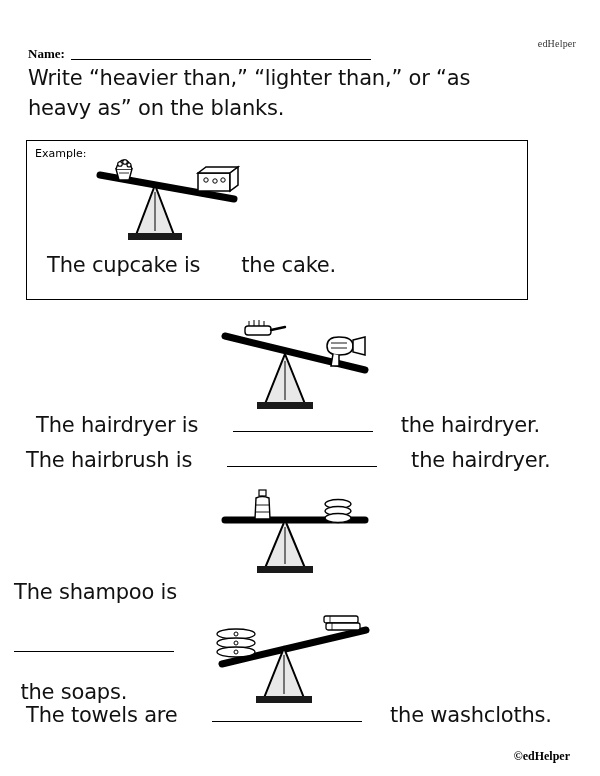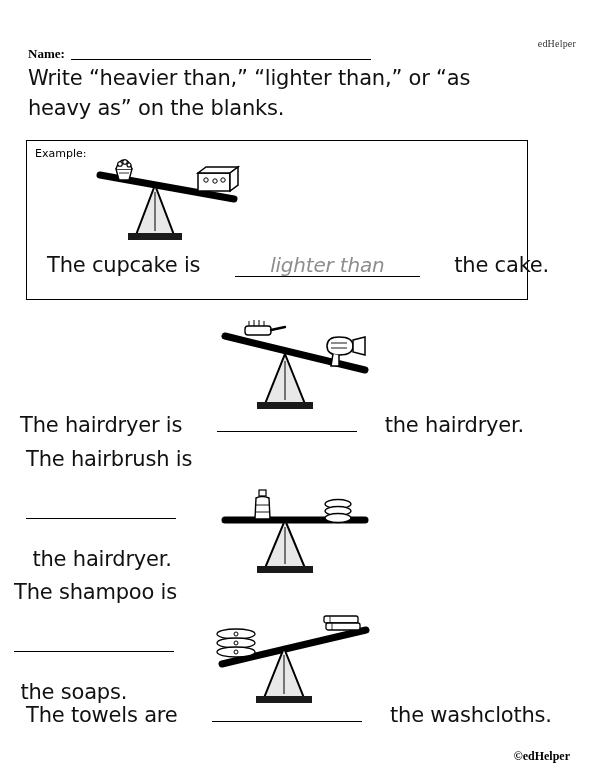--- a/index.html
+++ b/index.html
@@ -108,22 +108,22 @@
     font-style: italic;
     line-height: 22px;
   }
 
   .ex-sentence {
     position: absolute;
     left: 20px;
     top: 112px;
   }
 
-  .s1a { position: absolute; left: 20px; top: 412px; }
-  .s1b { position: absolute; left: 26px; top: 447px; flex-direction: column; }
+  .s1a { position: absolute; left: 36px; top: 412px; }
+  .s1b { position: absolute; left: 26px; top: 447px; }
   .s2  { position: absolute; left: 14px; top: 580px; flex-direction: column; }
   .s3  { position: absolute; left: 26px; top: 702px; }
 
   
   .scale { position: absolute; }
   .scale svg { display: block; }
   .sc-1  { left: 205px; top: 312px; }
   .sc-2  { left: 205px; top: 482px; }
   .sc-3  { left: 198px; top: 608px; }
 
@@ -180,21 +180,21 @@
           <circle cx="25" cy="15" r="2.2" fill="#fff" stroke="#000" stroke-width="1"></circle>
         </g>
 
         <polygon points="73,38 92,88 54,88" fill="#e8e8e8" stroke="#000" stroke-width="2"></polygon>
         <line x1="73" y1="45" x2="73" y2="84" stroke="#000" stroke-width="1"></line>
         <rect x="46" y="86" width="54" height="7" fill="#1a1a1a"></rect>
       </svg>
     </div>
 
     <div class="sentence ex-sentence">
-      <span>The cupcake is </span><span class="answer" style="width:185px;">lighter than</span><span> the cake.</span>
+      <span>The cupcake is </span><span> the cake.</span>
     </div>
   </div>
 
   <div class="scale sc-1">
     <svg width="180" height="100" viewBox="0 0 180 100">
       <line x1="20" y1="24" x2="160" y2="58" stroke="#000" stroke-width="7" stroke-linecap="round"></line>
 
       <g transform="translate(38,2)">
         <rect x="2" y="12" width="26" height="9" rx="3" fill="#fff" stroke="#000" stroke-width="1.4"></rect>
         <path d="M28 16 L42 13" stroke="#000" stroke-width="2.4" stroke-linecap="round"></path>

